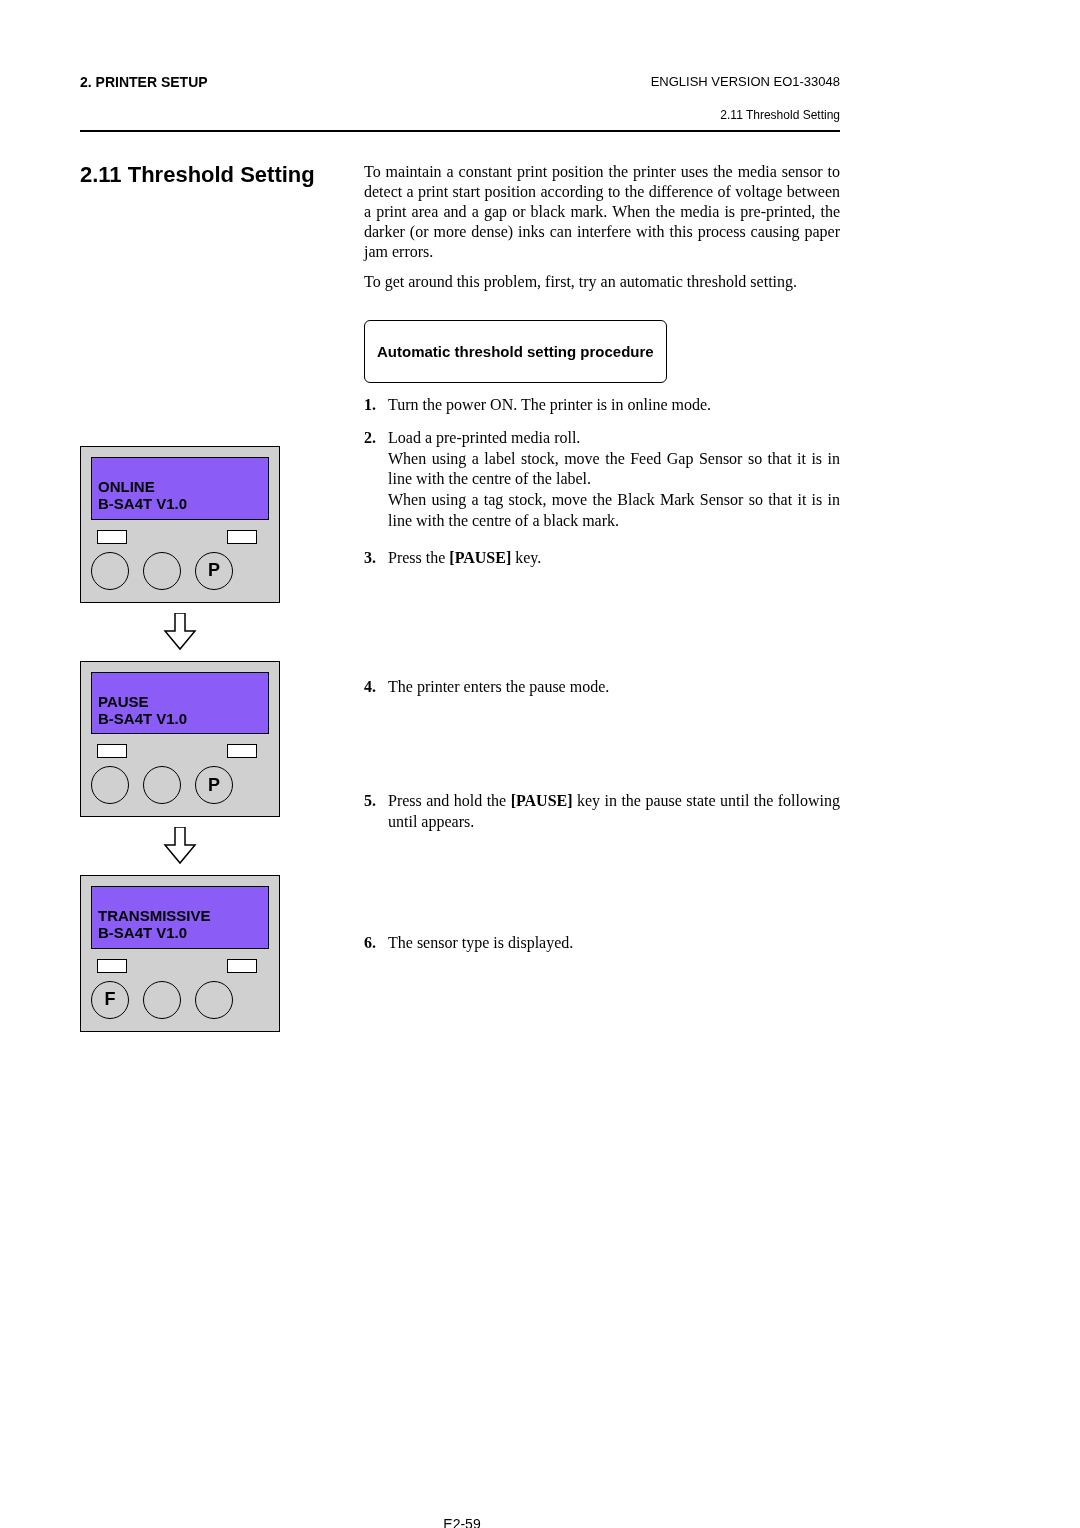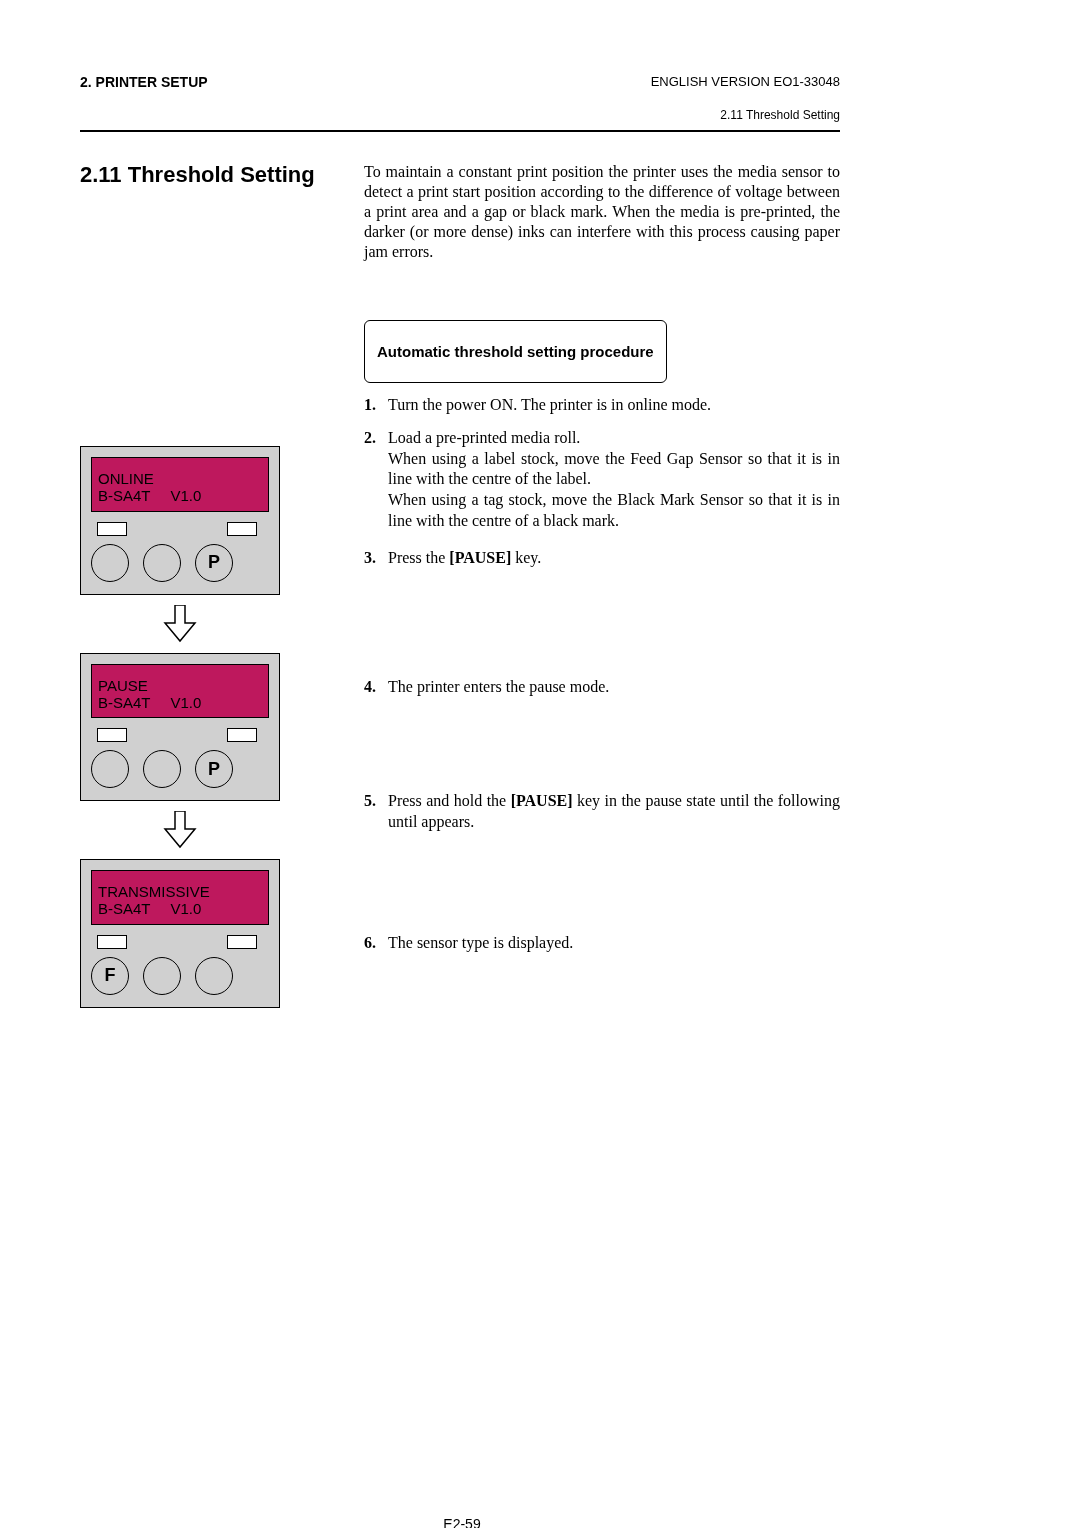--- a/index.html
+++ b/index.html
@@ -60,30 +60,30 @@
   .step .txt .sub { display: block; }
   .panel-block { margin-top: 18px; }
   .panel {
     width: 200px;
     background: #d0d0d0;
     border: 1.5px solid #000;
     box-sizing: border-box;
     padding: 10px 10px 12px 10px;
   }
   .lcd {
-    background: #be185d;
+    background: #8b5cf6;
     border: 1.5px solid #000;
-    padding: 12px 6px 6px 6px;
-    font-family: Arial, Helvetica, sans-serif;
-    font-weight: normal;
+    padding: 20px 6px 6px 6px;
+    font-family: Arial, Helvetica, sans-serif;
+    font-weight: bold;
     font-size: 15px;
     line-height: 1.15;
     margin-bottom: 10px;
   }
-  .lcd .l2 { display: flex; gap: 20px; }
+  .lcd .l2 { display: flex; gap: 4px; }
   .leds { display: flex; gap: 100px; margin: 0 0 8px 6px; }
   .led { width: 28px; height: 12px; border: 1.5px solid #000; background: #fff; }
   .btns { display: flex; gap: 14px; }
   .btn {
     width: 36px; height: 36px; border: 1.5px solid #000; border-radius: 50%;
     background: transparent;
     display: flex; align-items: center; justify-content: center;
     font-family: Arial, Helvetica, sans-serif; font-weight: bold; font-size: 18px;
   }
   .arrow-down {
@@ -190,21 +190,21 @@
             <div class="btn"></div>
           </div>
         </div>
       </div>
 
     </div>
 
     <div class="right">
       <p class="para">To maintain a constant print position the printer uses the media sensor to detect a print start position according to the difference of voltage between a print area and a gap or black mark.  When the media is pre-printed, the darker (or more dense) inks can interfere with this process causing paper jam errors.</p>
       <p class="para">
-        <br>
+        <span>To get around this problem, first, try an automatic threshold setting.</span><br>
       </p>
 
       <div class="boxlabel">Automatic threshold setting procedure</div>
 
       <div class="step">
         <div class="num">1.</div>
         <div class="txt">Turn the power ON.  The printer is in online mode.</div>
       </div>
 
       <div class="step" style="margin-top:12px">

